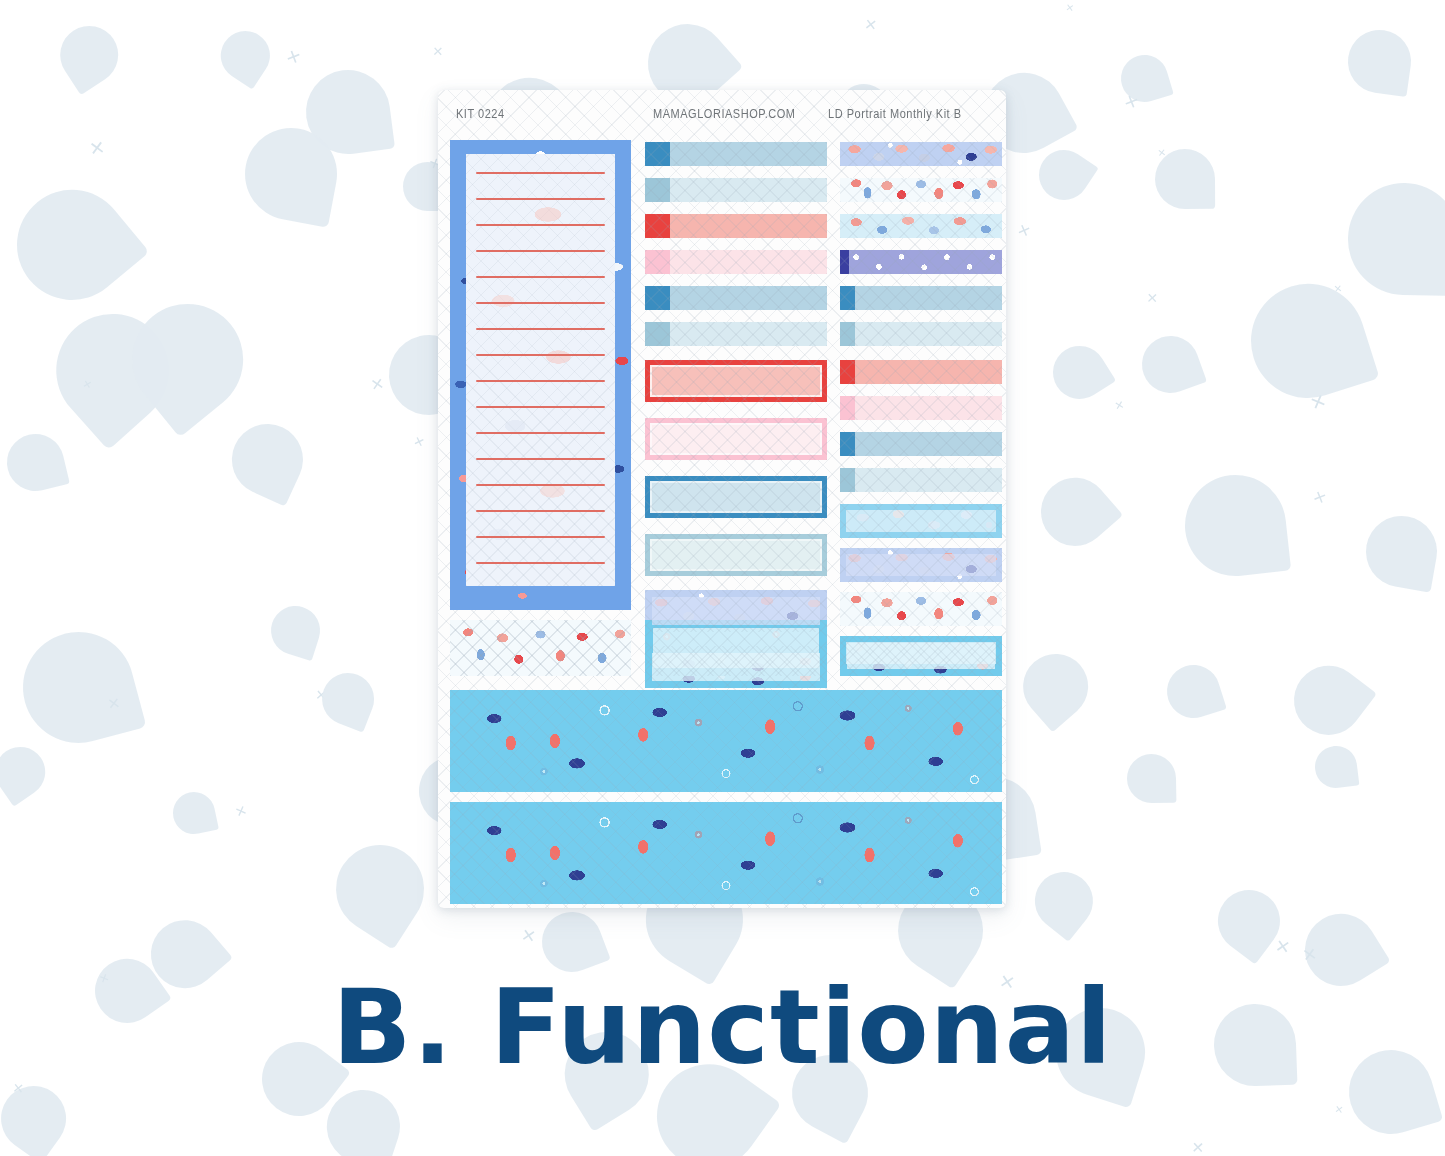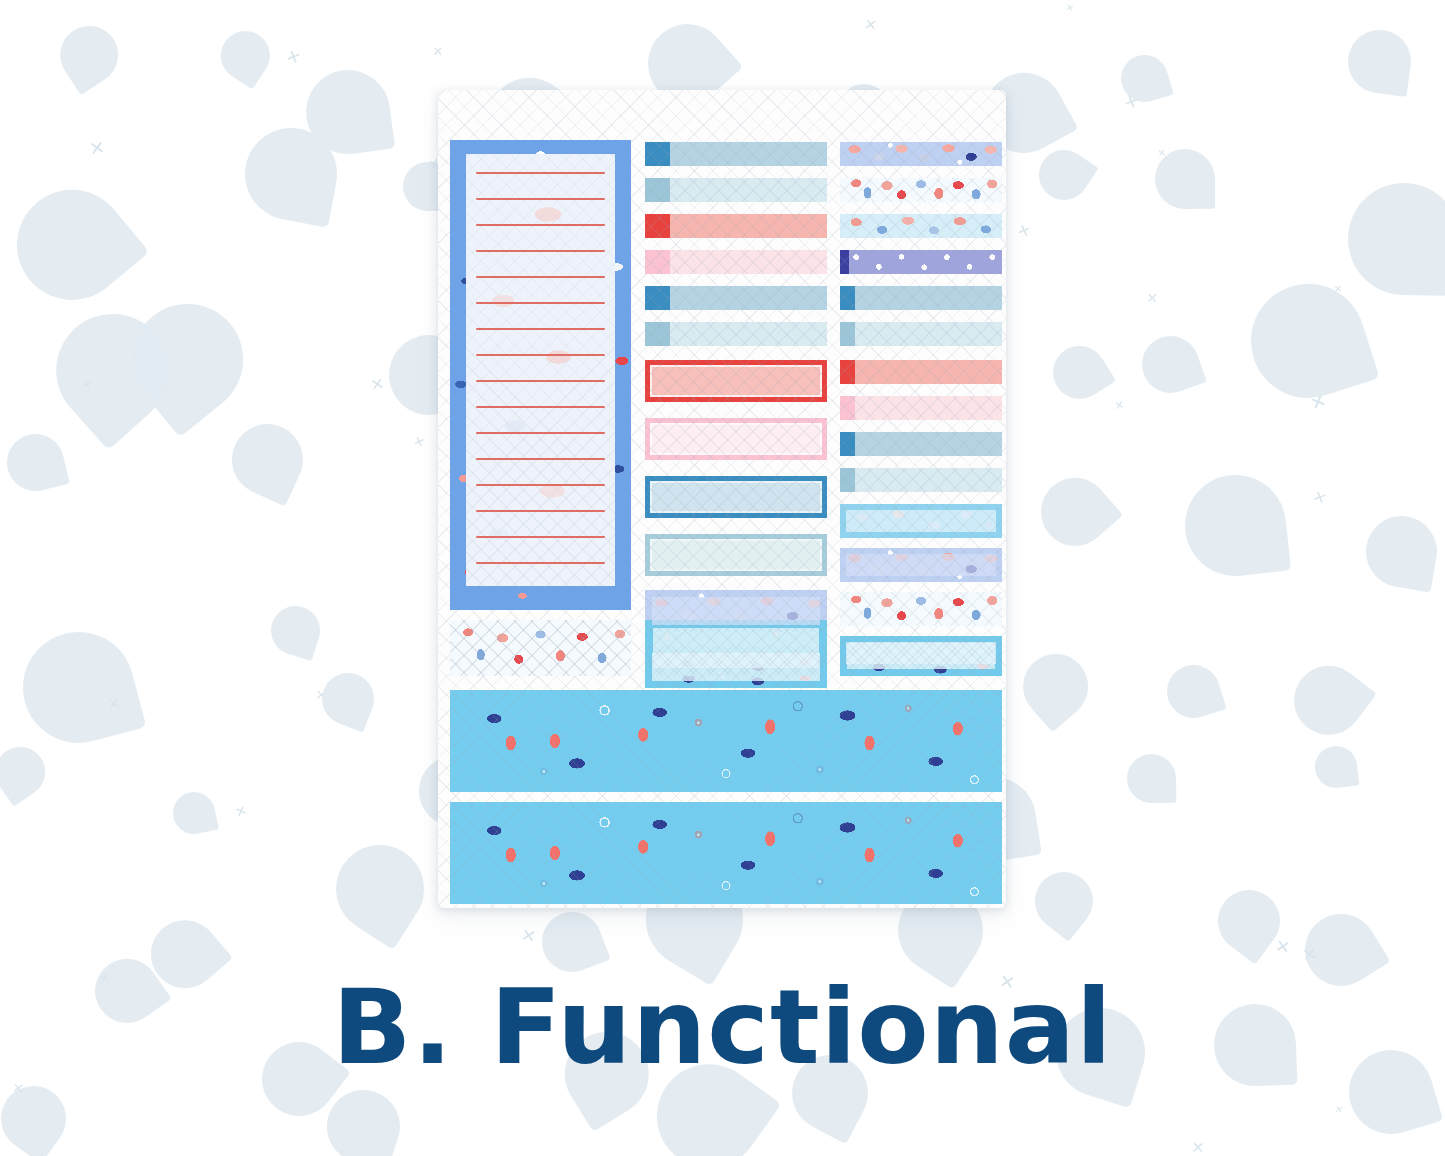--- a/index.html
+++ b/index.html
@@ -363,20 +363,25 @@
     <div class="bg-heart" style="--s: 89.45660654269159px; --r: 17.56734707392752deg; left: 1056px; top: 1008px;"></div>
     <div class="bg-heart" style="--s: 81.69528199033812px; --r: -2.048816252499819deg; left: 1214px; top: 1004px;"></div>
     <div class="bg-x" style="--fs: 20.034246910363436px; --r: 2.7970348834060133deg; left: 1192px; top: 1137px;">×</div>
     <div class="bg-heart" style="--s: 83.88210197445005px; --r: -16.61181022413075deg; left: 1349px; top: 1050px;"></div>
     <div class="bg-x" style="--fs: 13.489742898382246px; --r: 8.878105762414634deg; left: 1335px; top: 1103px;">×</div>
   </div>
 
 <div id="sheet">
   <div id="sheet-grid"></div>
 
+  <div class="sheet-header">
+    <div class="hdr-txt hdr-kit">KIT 0224</div>
+    <div class="hdr-txt hdr-shop">MAMAGLORIASHOP.COM</div>
+    <div class="hdr-txt hdr-name">LD Portrait Monthly Kit B</div>
+  </div>
 
   <div class="st notepad">
     <div class="np-pattern"></div>
     <div class="np-inner">
       <div class="np-ghost"></div>
       <div class="np-lines" id="np-lines">
           <div class="np-line" style="top: 18px;"></div>
           <div class="np-line" style="top: 44px;"></div>
           <div class="np-line" style="top: 70px;"></div>
           <div class="np-line" style="top: 96px;"></div>

